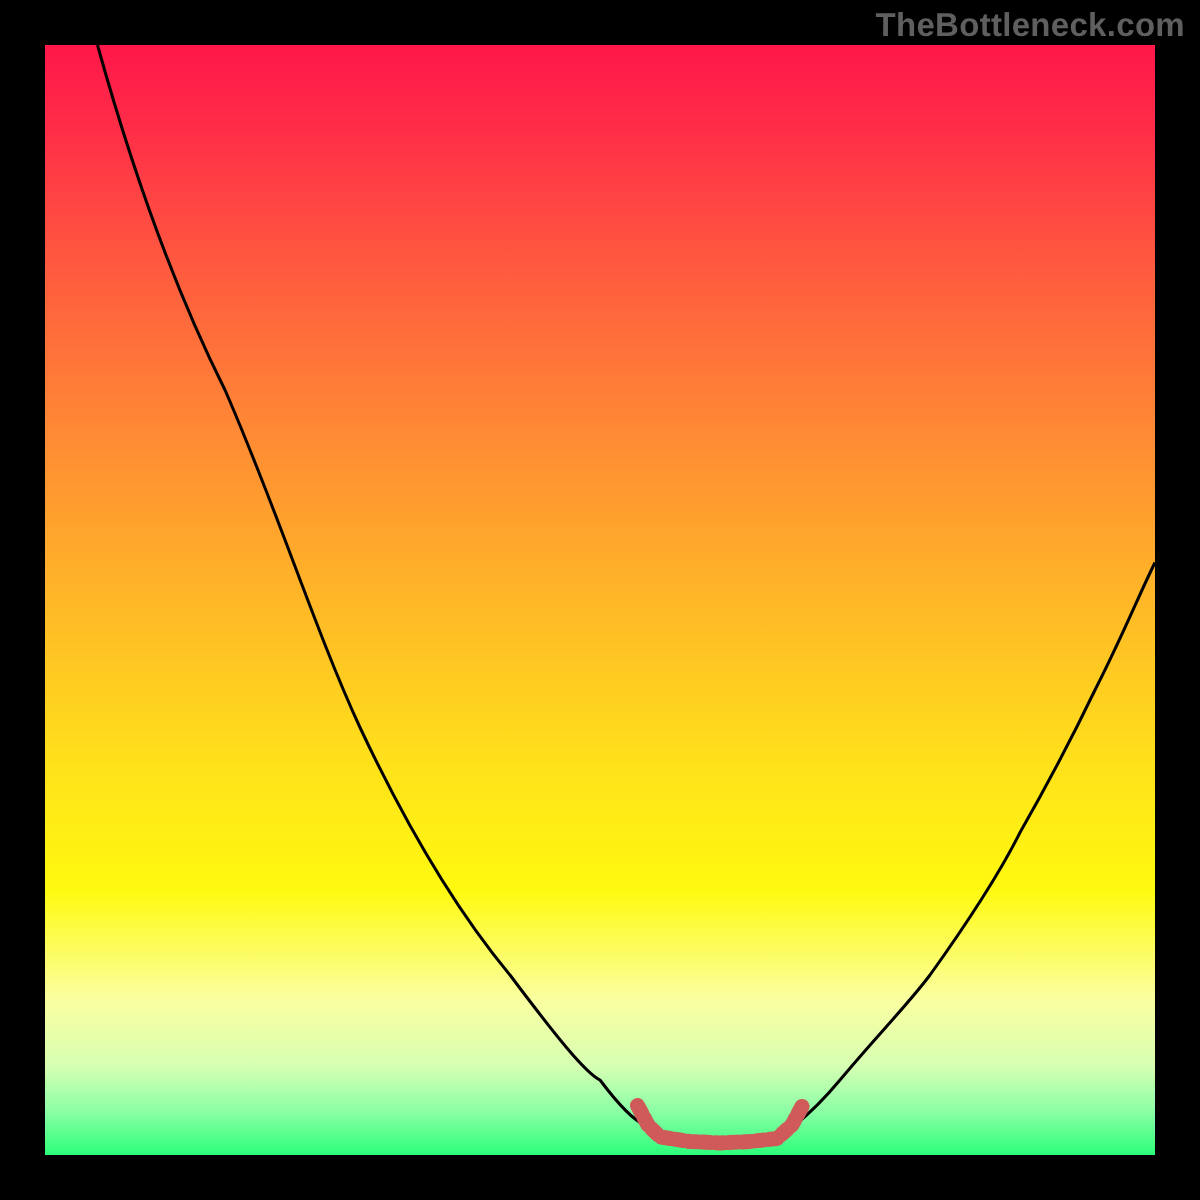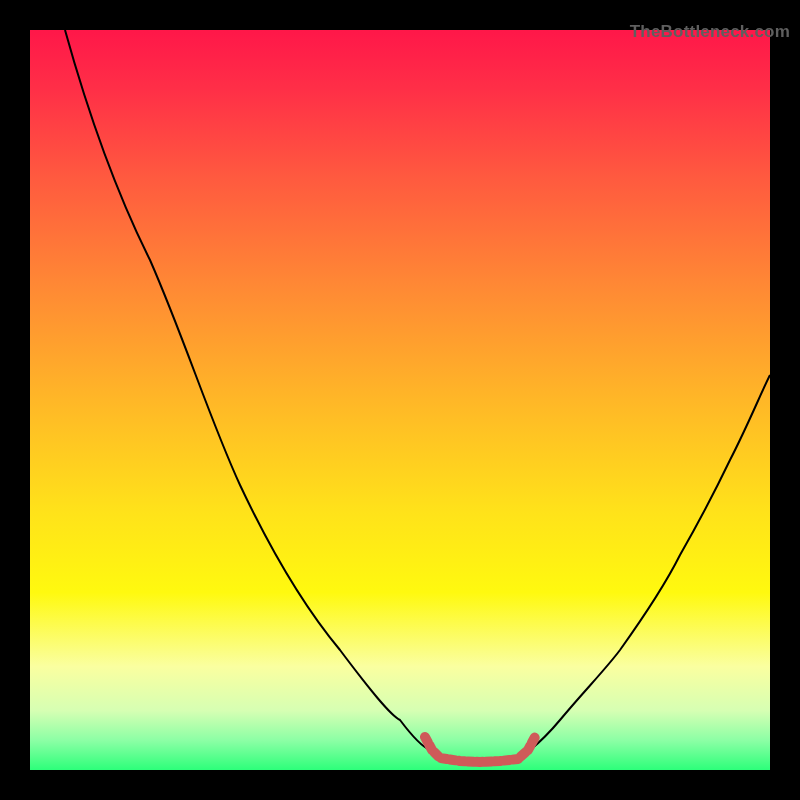--- a/index.html
+++ b/index.html
@@ -15,25 +15,24 @@
     position: relative;
     width: 800px;
     height: 800px;
     background: #000;
   }
   .watermark {
     position: absolute;
     top: 4px;
     right: 10px;
     color: #5f5f5f;
-    font-size: 17px;
+    font-size: 22px;
     font-weight: 600;
     letter-spacing: 0.2px;
     z-index: 5;
-    margin-top: 18px;
   }
   .plot-area {
     position: absolute;
     left: 30px;
     top: 30px;
     width: 740px;
     height: 740px;
     overflow: hidden;
   }
   .gradient {

